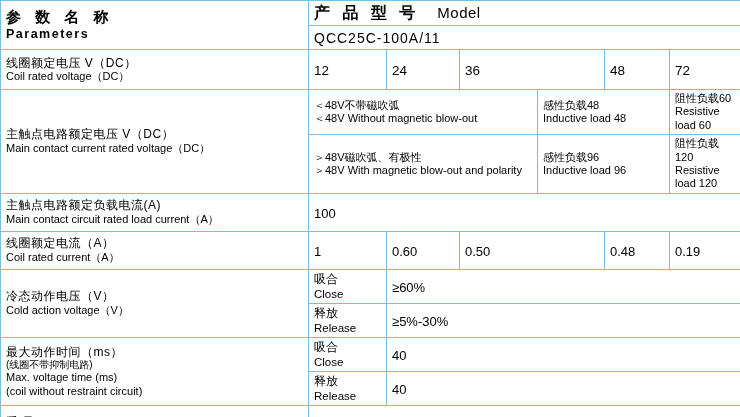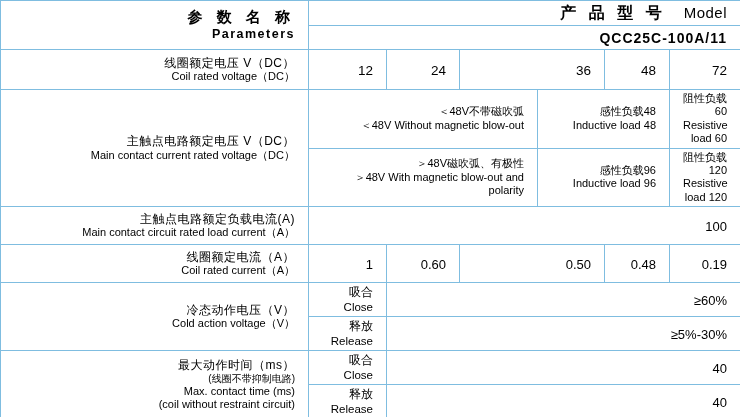--- a/index.html
+++ b/index.html
@@ -15,23 +15,23 @@
     overflow: hidden;
   }
   #spec-table {
     width: 740px;
     height: 417px;
     border-collapse: collapse;
     table-layout: fixed;
   }
   #spec-table td {
     border: 1px solid #7fbde0;
-    text-align: right;
+    text-align: left;
     vertical-align: middle;
-    padding: 2px 13px;
+    padding: 2px 5px;
     line-height: 1.22;
   }
   .cn {
     display: block;
     font-size: 12px;
     letter-spacing: 0.5px;
   }
   .en {
     display: block;
     font-size: 11px;
@@ -54,21 +54,21 @@
     letter-spacing: 4px;
   }
   .model-en {
     font-size: 15px;
     font-weight: normal;
     letter-spacing: 0.5px;
     margin-left: 18px;
   }
   .model-code {
     font-size: 14px;
-    font-weight: bold;
+    font-weight: normal;
     letter-spacing: 1px;
   }
   .val {
     font-size: 13px;
   }
   .val-b {
     font-size: 13.5px;
     font-weight: normal;
   }
   .small-cn {
@@ -211,21 +211,21 @@
       </td>
       <td colspan="5">
         <span class="val">≥5%-30%</span>
       </td>
     </tr>
 
     <tr style="height:34px">
       <td rowspan="2" class="pad-label">
         <span class="cn">最大动作时间（ms）</span>
         <span class="tiny-cn">(线圈不带抑制电路)</span>
-        <span class="en">Max. contact time (ms)</span>
+        <span class="en">Max. voltage time (ms)</span>
         <span class="en">(coil without restraint circuit)</span>
       </td>
       <td>
         <span class="sub-cn">吸合</span>
         <span class="sub-en">Close</span>
       </td>
       <td colspan="5">
         <span class="val">40</span>
       </td>
     </tr>

